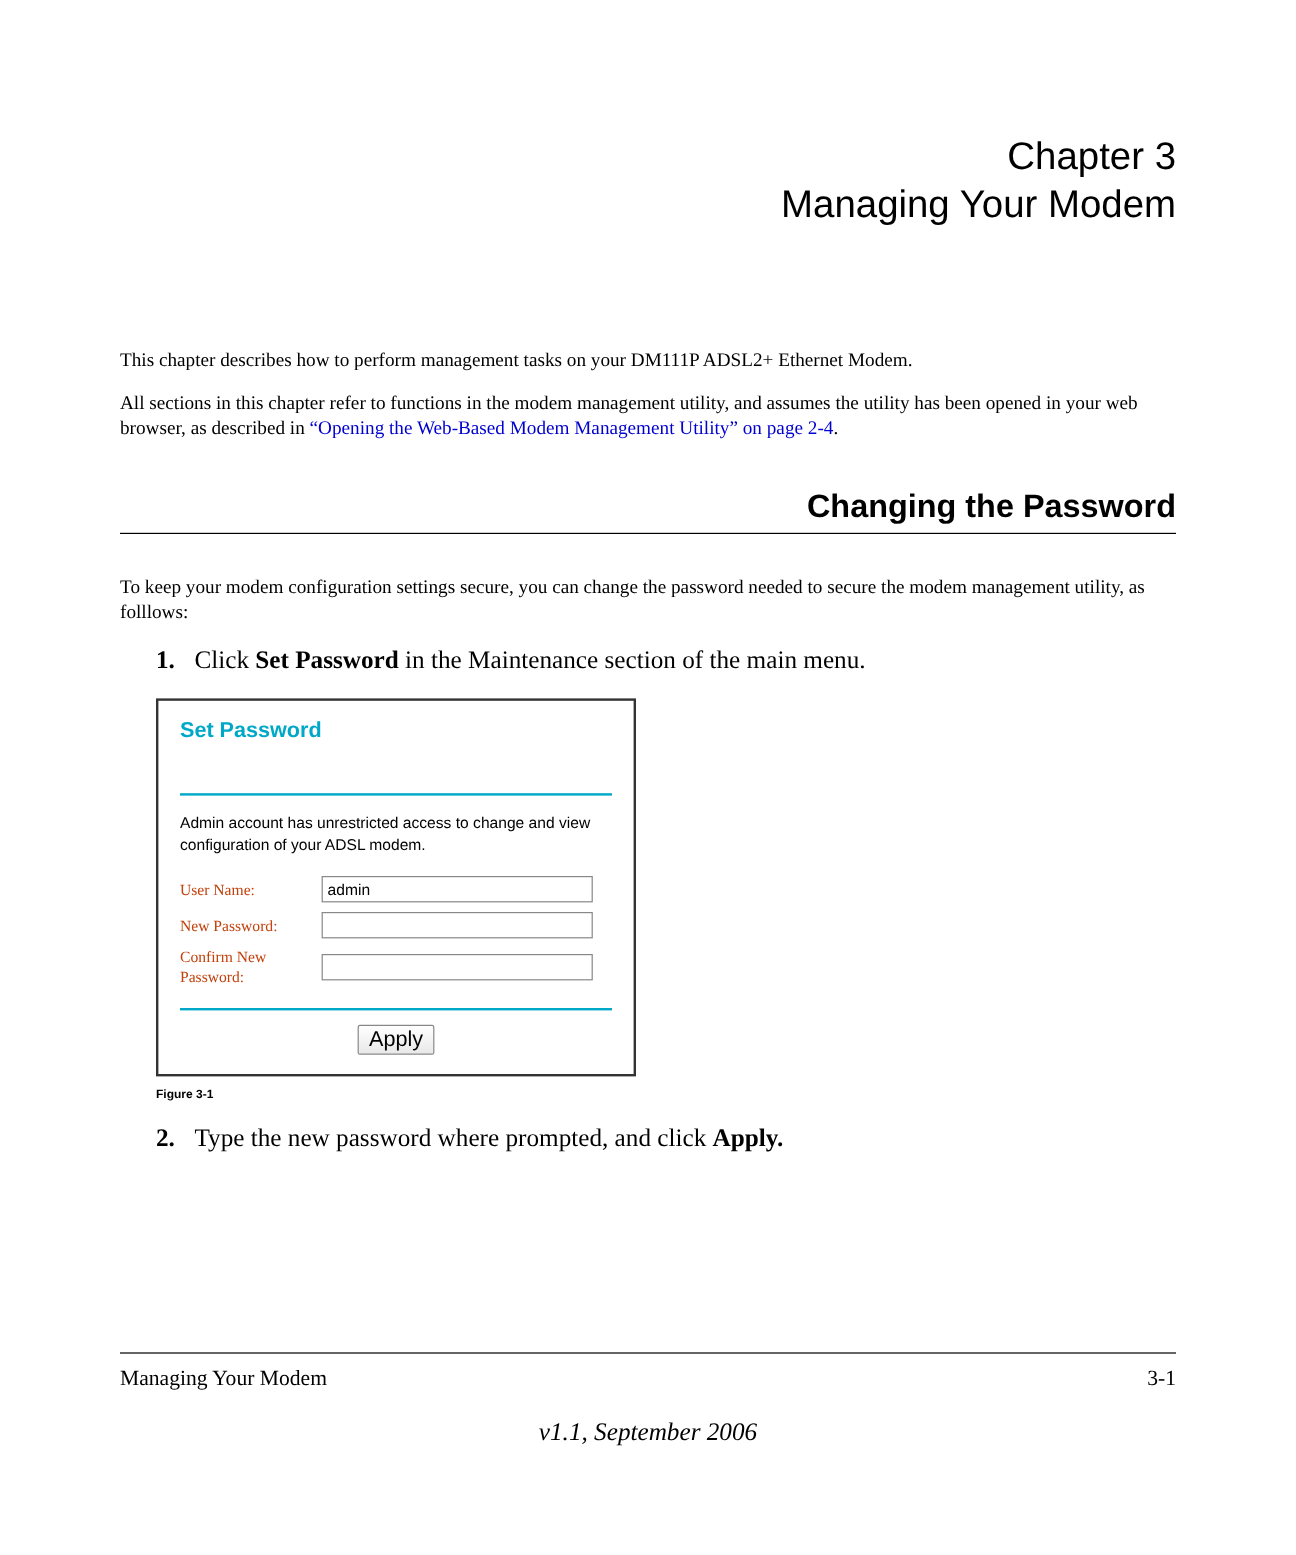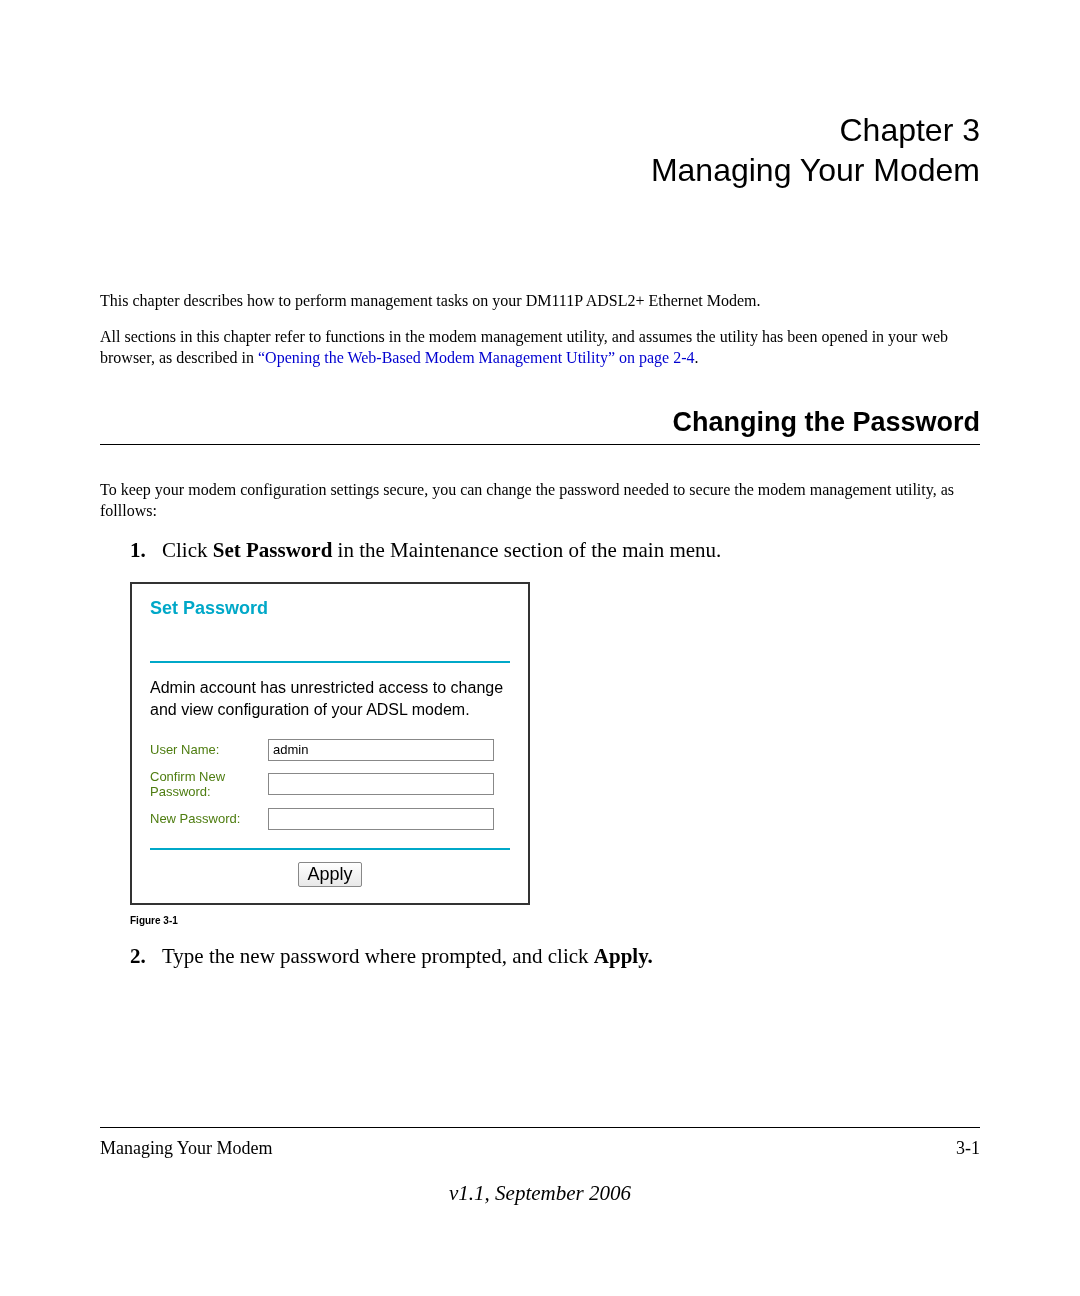--- a/index.html
+++ b/index.html
@@ -89,35 +89,36 @@
       font-size: 18px;
       font-weight: bold;
       margin-bottom: 14px;
     }
     .teal-rule {
       height: 30px;
       border-bottom: 2px solid #00a8c8;
       margin-bottom: 14px;
     }
     .desc-text {
-      font-size: 16px;
+      font-size: 13px;
       color: #000;
       line-height: 1.35;
       margin-bottom: 18px;
     }
     .form-row {
       display: flex;
       align-items: center;
       margin-bottom: 8px;
     }
     .form-label {
       width: 118px;
       font-size: 13px;
-      color: #4d7c0f;
+      color: #c2410c;
       line-height: 1.2;
+      font-family: Liberation Serif, serif;
     }
     .form-input {
       width: 226px;
       height: 22px;
       border: 1px solid #888;
       font-size: 13px;
       padding: 1px 4px;
       font-family: Arial, Helvetica, sans-serif;
     }
     .teal-rule-bottom {
@@ -200,25 +201,25 @@
     <div class="figure-box">
       <div class="set-password-title">Set Password</div>
       <div class="teal-rule"></div>
       <div class="desc-text">Admin account has unrestricted access to change and view configuration of your ADSL modem.</div>
 
       <div class="form-row">
         <div class="form-label">User Name:</div>
         <input type="text" class="form-input" value="admin" style="">
       </div>
       <div class="form-row">
+        <div class="form-label">New Password:</div>
+        <input type="password" class="form-input" value="" style="">
+      </div>
+      <div class="form-row">
         <div class="form-label">Confirm New Password:</div>
-        <input type="password" class="form-input" value="" style="">
-      </div>
-      <div class="form-row">
-        <div class="form-label">New Password:</div>
         <input type="password" class="form-input" value="" style="">
       </div>
 
       <div class="teal-rule-bottom"></div>
       <div class="apply-wrap">
         <button class="apply-btn">Apply</button>
       </div>
     </div>
     <div class="figure-caption">Figure 3-1</div>
   </div>

